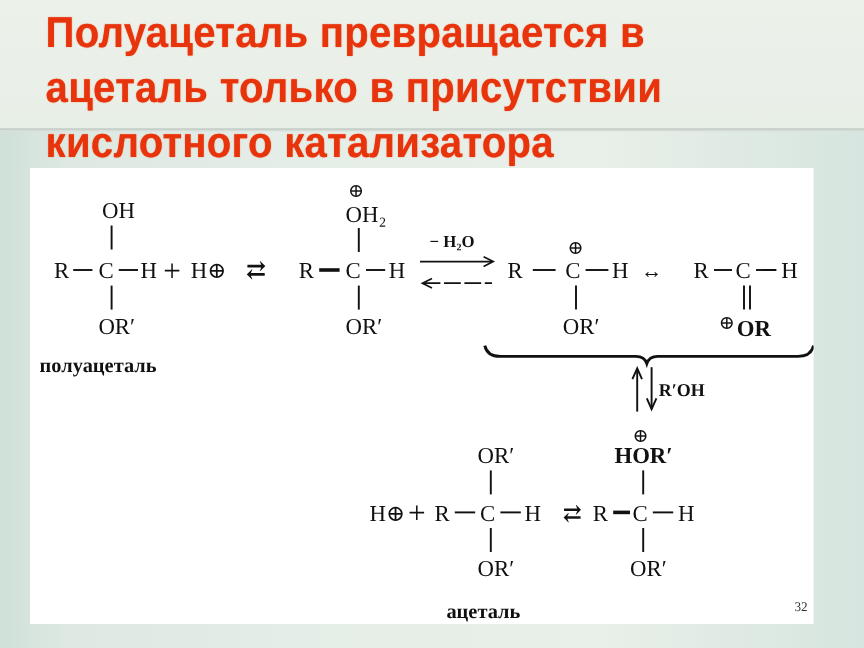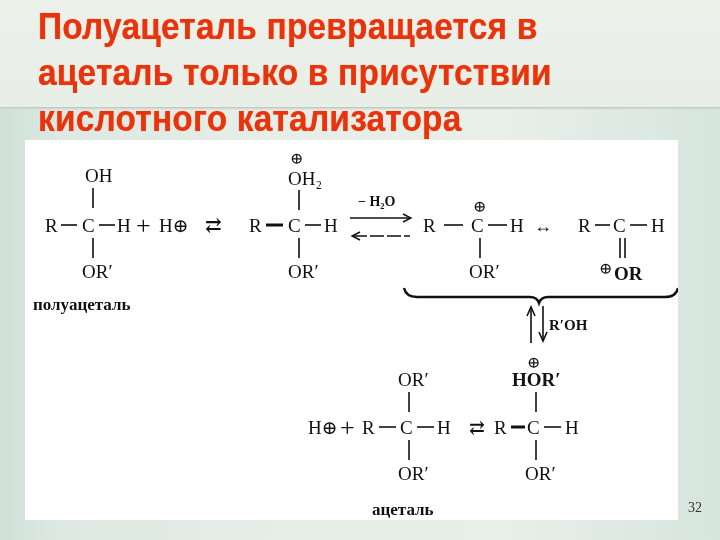--- a/index.html
+++ b/index.html
@@ -26,21 +26,21 @@
     .title span { display: block; }
     .figure-box {
       position: absolute; left: 25px; top: 140px; width: 653px; height: 380px;
       background: #ffffff;
     }
     .figure-box svg { position: absolute; left: 0; top: 0; }
     .chem { font-family: "Liberation Serif", "DejaVu Serif", serif; fill: #111; }
     .chem-b { font-family: "Liberation Serif", "DejaVu Serif", serif; fill: #111; font-weight: bold; }
     .caption { font-family: "Liberation Serif", "DejaVu Serif", serif; font-weight: bold; fill: #111; }
     .page-num {
-      position: absolute; left: 688px; top: 500px; font-size: 14px;
+      position: absolute; left: 662px; top: 500px; font-size: 11px;
       font-family: "Liberation Serif", serif; color: #333; text-align: right;
     }
   </style>
 </head>
 <body>
 
 <div class="top-band"></div>
 <div class="separator"></div>
 
 <div class="title">

